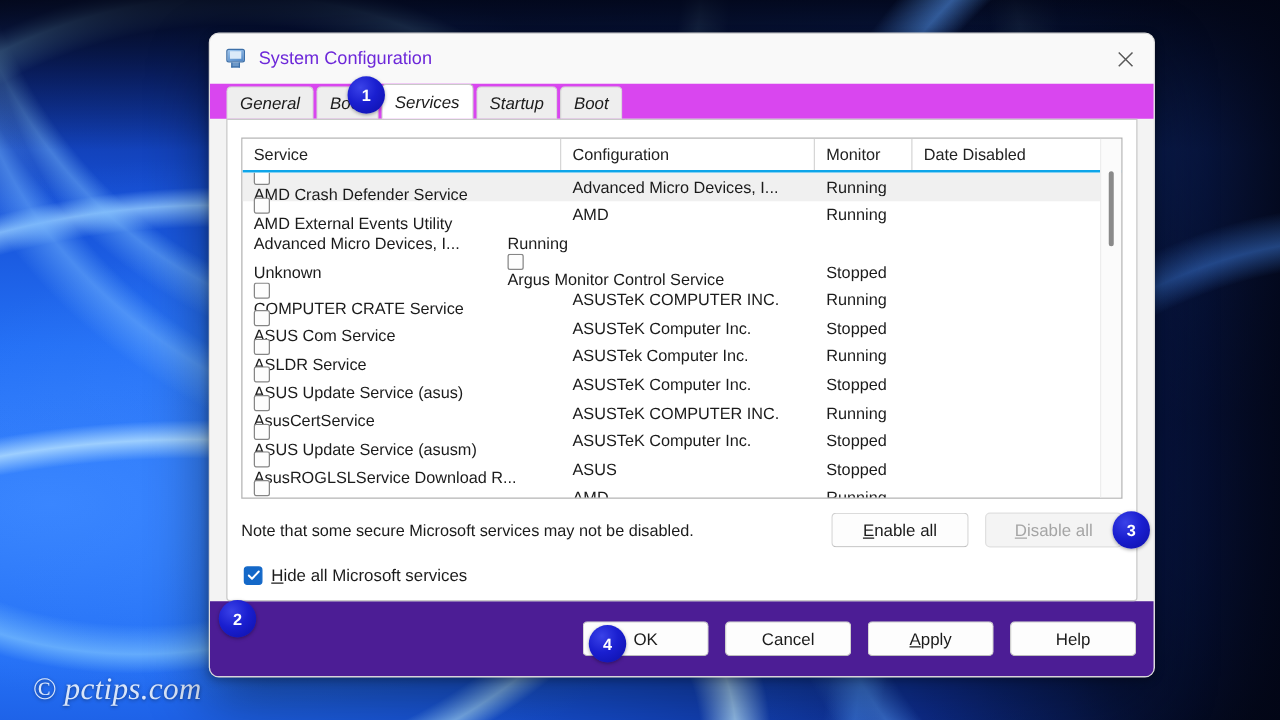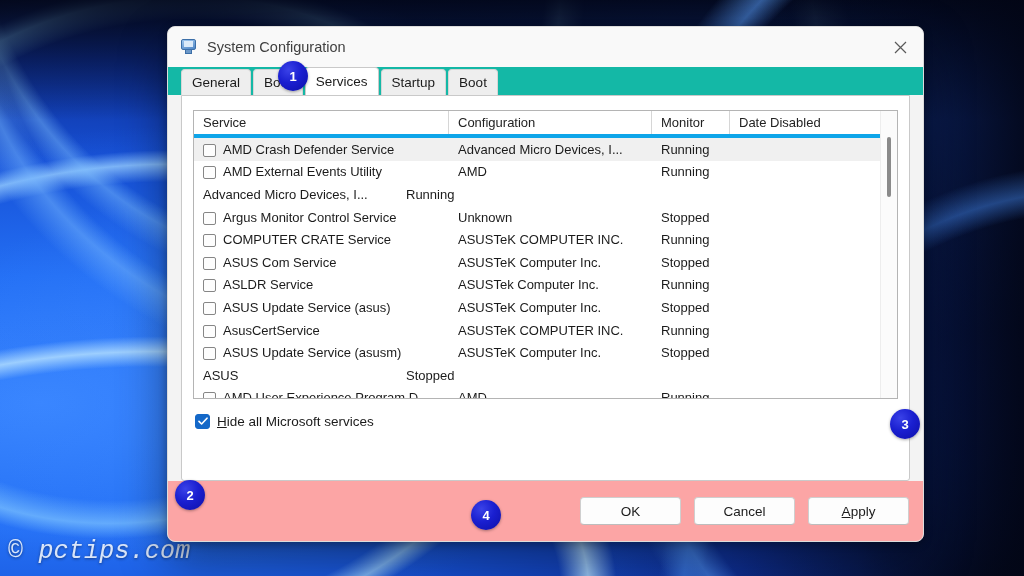--- a/index.html
+++ b/index.html
@@ -57,25 +57,25 @@
     position:absolute; left:0; top:0; width:100%; height:120px;
     background: linear-gradient(180deg, rgba(3,7,24,0.92) 0%, rgba(3,7,24,0.35) 60%, rgba(3,7,24,0) 100%);
   }
   .dark-right {
     position:absolute; right:0; top:0; width:300px; height:100%;
     background: linear-gradient(270deg, rgba(2,5,20,0.88) 0%, rgba(2,5,20,0.25) 55%, rgba(2,5,20,0) 100%);
   }
 
   
   #watermark {
-    position: absolute; left: 8px; bottom: 10px;
+    position: absolute; left: 26px; bottom: 10px;
     color: rgba(233,242,255,0.92);
     font-size: 25px;
     font-style: italic;
-    font-family: Liberation Mono, monospace;
+    font-family: Liberation Serif, serif;
     letter-spacing: 0.2px;
     text-shadow: 0 1px 3px rgba(0,0,0,0.45);
     white-space: nowrap;
   }
 
   
   #dialog {
     position: absolute;
     left: 167px; top: 26px;
     width: 757px; height: 516px;
@@ -107,40 +107,41 @@
   }
   .app-icon .mon::after {
     content:""; position:absolute; left:2px; top:1px; width:9px; height:6px;
     background:#dbeaf9;
   }
   .app-icon .stand {
     position:absolute; left:5px; top:11px; width:7px; height:4px;
     background:#6c98c8; border:1px solid #3c6fa8; border-top:none;
   }
   .title-text {
-    font-size: 14.5px; color: #404040;
+    font-size: 14.5px; color: #6d28d9;
     font-family: "Liberation Sans", sans-serif;
   }
   .close-btn {
     position:absolute; right:0; top:0;
     width: 46px; height: 40px;
     display:flex; align-items:center; justify-content:center;
     color:#5a5a5a; font-size:17px;
     cursor: default;
   }
   .close-btn svg { display:block; }
 
   
   .tabstrip {
     height: 28px;
     display: flex; align-items: flex-end;
     padding-left: 13px;
     position: relative;
     flex: none;
-    background: #14b8a6;
+    background: #d946ef;
+    font-style: italic;
   }
   .tab {
     height: 26px;
     padding: 0 10px;
     display:flex; align-items:center;
     font-size: 13.5px;
     color: #1b1b1b;
     background: #eeeeee;
     border: 1px solid #d6d6d6;
     border-bottom: none;
@@ -178,21 +179,21 @@
     background: #ffffff;
     height: 289px;
     display: flex; flex-direction: column;
     overflow: hidden;
     position: relative;
   }
   .lv-header {
     display: flex;
     height: 27px;
     background: #ffffff;
-    border-bottom: 4px solid #0ea5e9;
+    border-bottom: 2px solid #0ea5e9;
     flex: none;
     position: relative;
     z-index: 2;
   }
   .lv-header .cell {
     font-size: 13px;
     color: #222;
     display: flex; align-items: center;
     padding-left: 9px;
     border-right: 1px solid #d6d6d6;
@@ -211,21 +212,21 @@
     font-size: 13px;
     color: #1b1b1b;
     cursor: default;
   }
   .lv-row.hl { background: #f0f0f0; }
   .lv-row .cell {
     padding-left: 9px;
     overflow: hidden;
     white-space: nowrap;
     text-overflow: clip;
-    display: flex; align-items: flex-end;
+    display: flex; align-items: flex-start; flex-direction: column;
   }
   .col-service { width: 255px; }
   .col-manu    { width: 203px; }
   .col-status  { width: 78px; }
   .col-date    { width: 135px; border-right: none !important; }
 
   .chk {
     width: 13px; height: 13px;
     border: 1px solid #868686;
     background: #fdfdfd;
@@ -299,21 +300,21 @@
   }
   .chk-blue svg { position:absolute; left:2px; top:2.5px; }
   .hide-label { font-size: 13.5px; color: #1b1b1b; }
 
   
   .footer {
     height: 60px;
     flex: none;
     display: flex; align-items: center; justify-content: flex-end;
     padding-right: 14px;
-    background: #fca5a5;
+    background: #4c1d95;
   }
   .footer .btn { min-width: 101px; }
 
   
   .badge {
     position: absolute;
     width: 30px; height: 30px;
     border-radius: 50%;
     background: radial-gradient(circle at 35% 30%, #3a42e8 0%, #1a1fd0 45%, #0d0fa8 100%);
     color: #ffffff;
@@ -397,25 +398,25 @@
               <div class="cell col-manu">AMD</div>
               <div class="cell col-status">Running</div>
               <div class="cell col-date"></div>
             </div>
             <div class="lv-row">
               <div class="cell col-manu">Advanced Micro Devices, I...</div>
               <div class="cell col-status">Running</div>
               <div class="cell col-date"></div>
             </div>
             <div class="lv-row">
+              <div class="cell col-manu">Unknown</div>
               <div class="cell col-service">
                 <span class="chk"></span>
                 <span>Argus Monitor Control Service</span>
               </div>
-              <div class="cell col-manu">Unknown</div>
               <div class="cell col-status">Stopped</div>
               <div class="cell col-date"></div>
             </div>
             <div class="lv-row">
               <div class="cell col-service">
                 <span class="chk"></span>
                 <span>COMPUTER CRATE Service</span>
               </div>
               <div class="cell col-manu">ASUSTeK COMPUTER INC.</div>
               <div class="cell col-status">Running</div>
@@ -460,58 +461,74 @@
             <div class="lv-row">
               <div class="cell col-service">
                 <span class="chk"></span>
                 <span>ASUS Update Service (asusm)</span>
               </div>
               <div class="cell col-manu">ASUSTeK Computer Inc.</div>
               <div class="cell col-status">Stopped</div>
               <div class="cell col-date"></div>
             </div>
             <div class="lv-row">
+              <div class="cell col-service">
+                <span class="chk"></span>
+                <span>AsusROGLSLService Download R...</span>
+              </div>
               <div class="cell col-manu">ASUS</div>
               <div class="cell col-status">Stopped</div>
               <div class="cell col-date"></div>
             </div>
             <div class="lv-row">
               <div class="cell col-service">
                 <span class="chk"></span>
                 <span>AMD User Experience Program D...</span>
               </div>
               <div class="cell col-manu">AMD</div>
               <div class="cell col-status">Running</div>
               <div class="cell col-date"></div>
             </div>
           </div>
         <div class="lv-scroll">
           <div class="lv-thumb"></div>
         </div>
       </div>
 
+      <div class="note-row">
+        <div class="note-text">Note that some secure Microsoft services may not be disabled.</div>
+        <div class="btn">
+            <span class="u">E</span>
+            <span>nable all</span>
+          </div>
+        <div class="btn disabled">
+            <span class="u">D</span>
+            <span>isable all</span>
+          </div>
+      </div>
 
       <div class="hide-row">
         <span class="chk-blue">
           <svg width="10" height="9" viewBox="0 0 10 9" aria-hidden="true">
             <path d="M1 4.4 L3.6 7 L9 1.2" stroke="#ffffff" stroke-width="1.6" fill="none" stroke-linecap="round" stroke-linejoin="round"></path>
           </svg>
         </span>
         <span class="hide-label"><span class="u">H</span><span>ide all Microsoft services</span></span>
       </div>
 
     </div>
 
     <div class="footer">
       <div class="btn">OK</div>
       <div class="btn">Cancel</div>
       <div class="btn">
           <span class="u">A</span>
           <span>pply</span>
         </div>
+      <div class="btn">Help</div>
     </div>
   </div>
 
   <div class="badge" id="badge1">1</div>
   <div class="badge" id="badge2">2</div>
   <div class="badge" id="badge3">3</div>
   <div class="badge" id="badge4">4</div>
 </div>
 
 </body></html>

